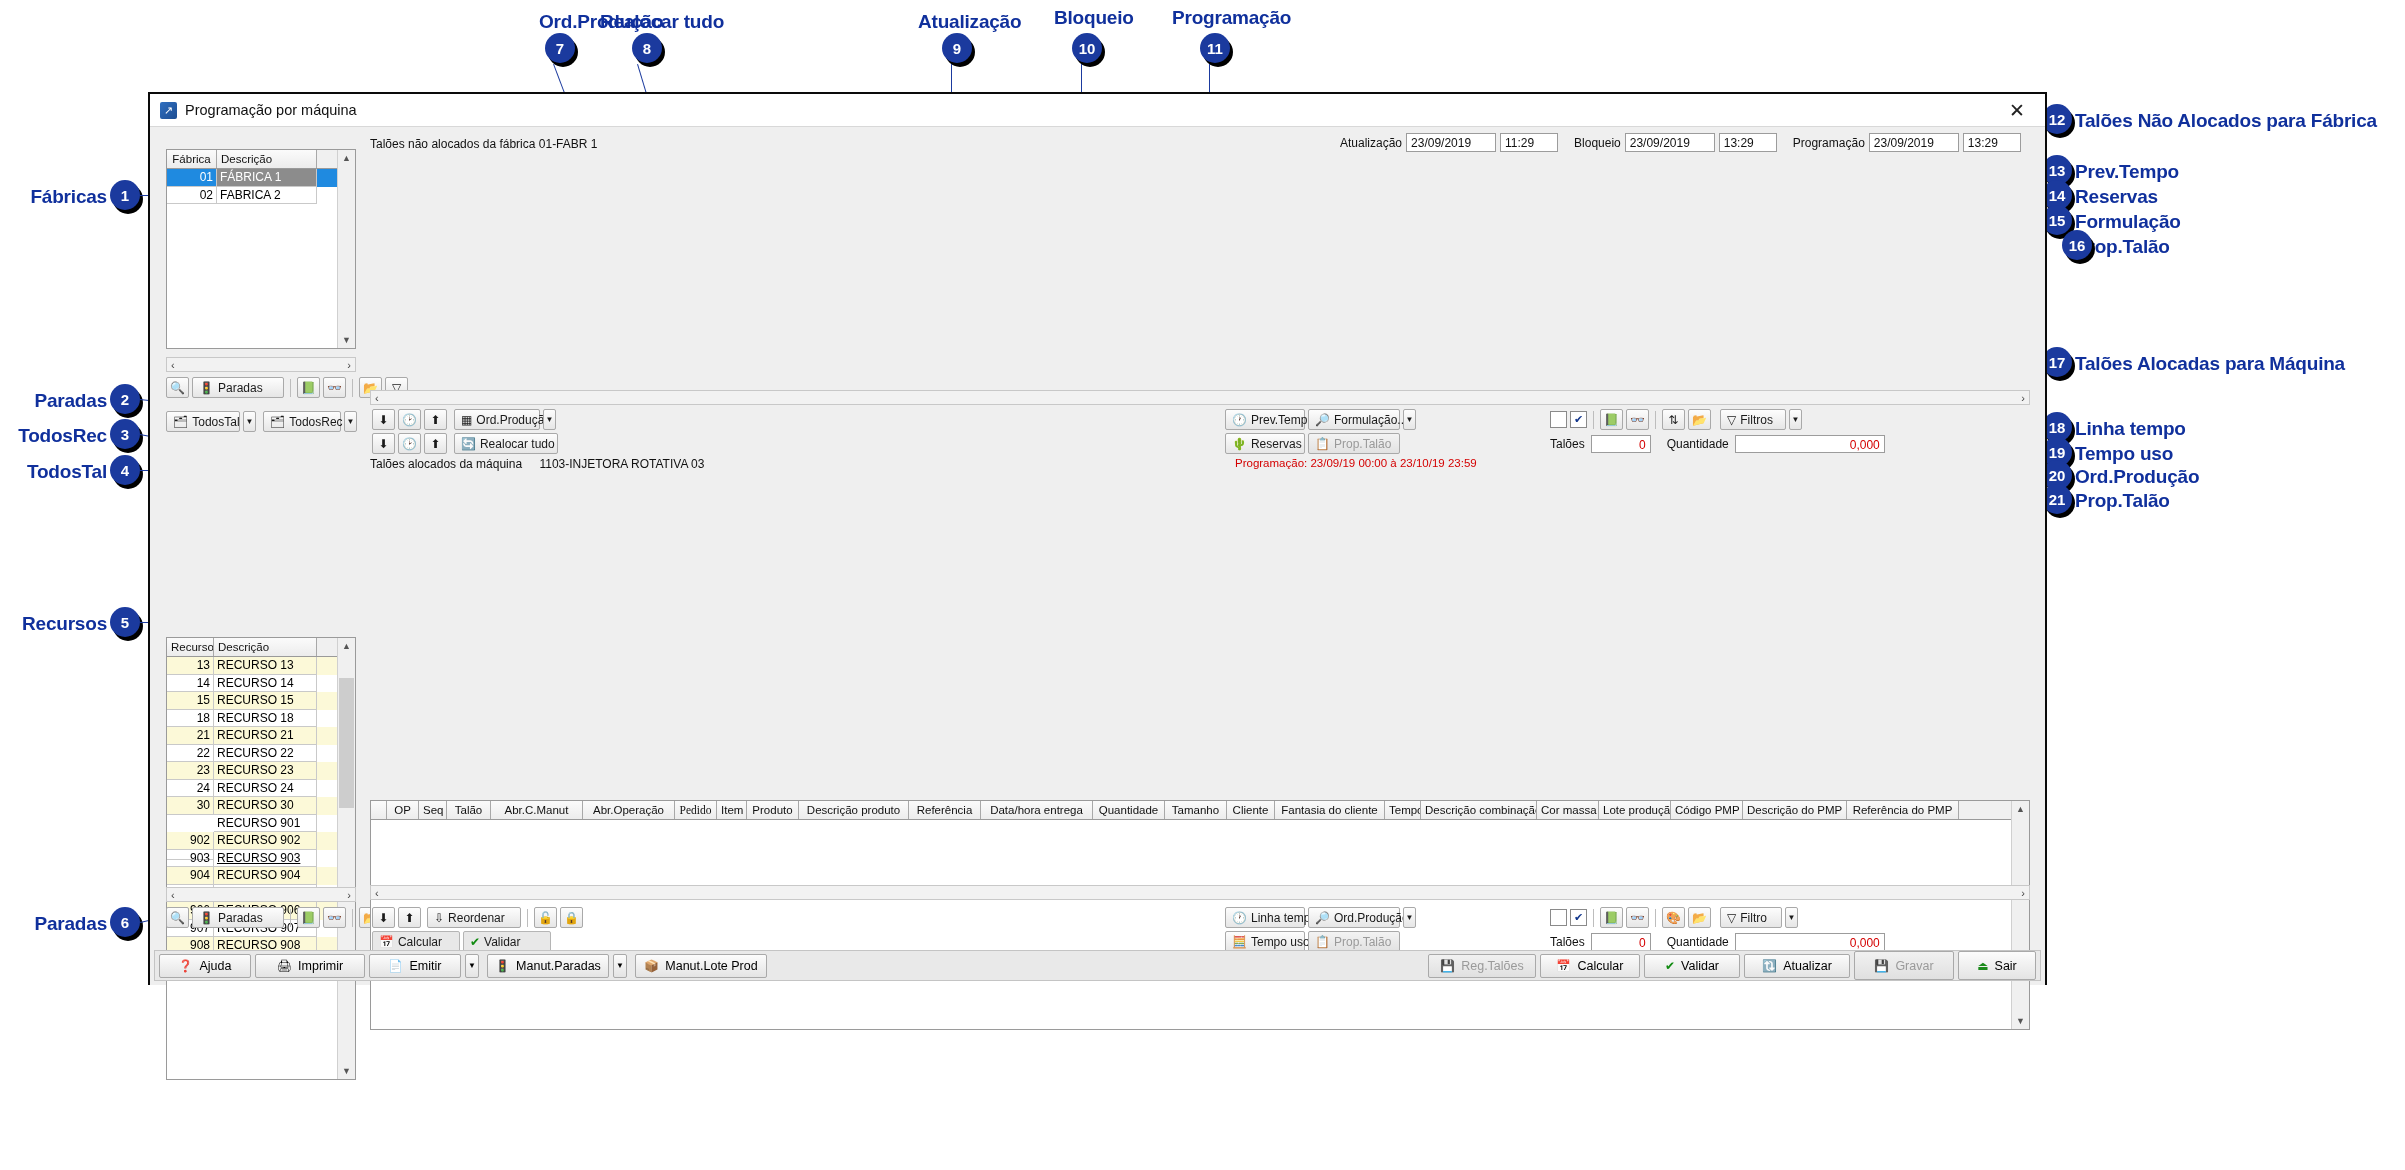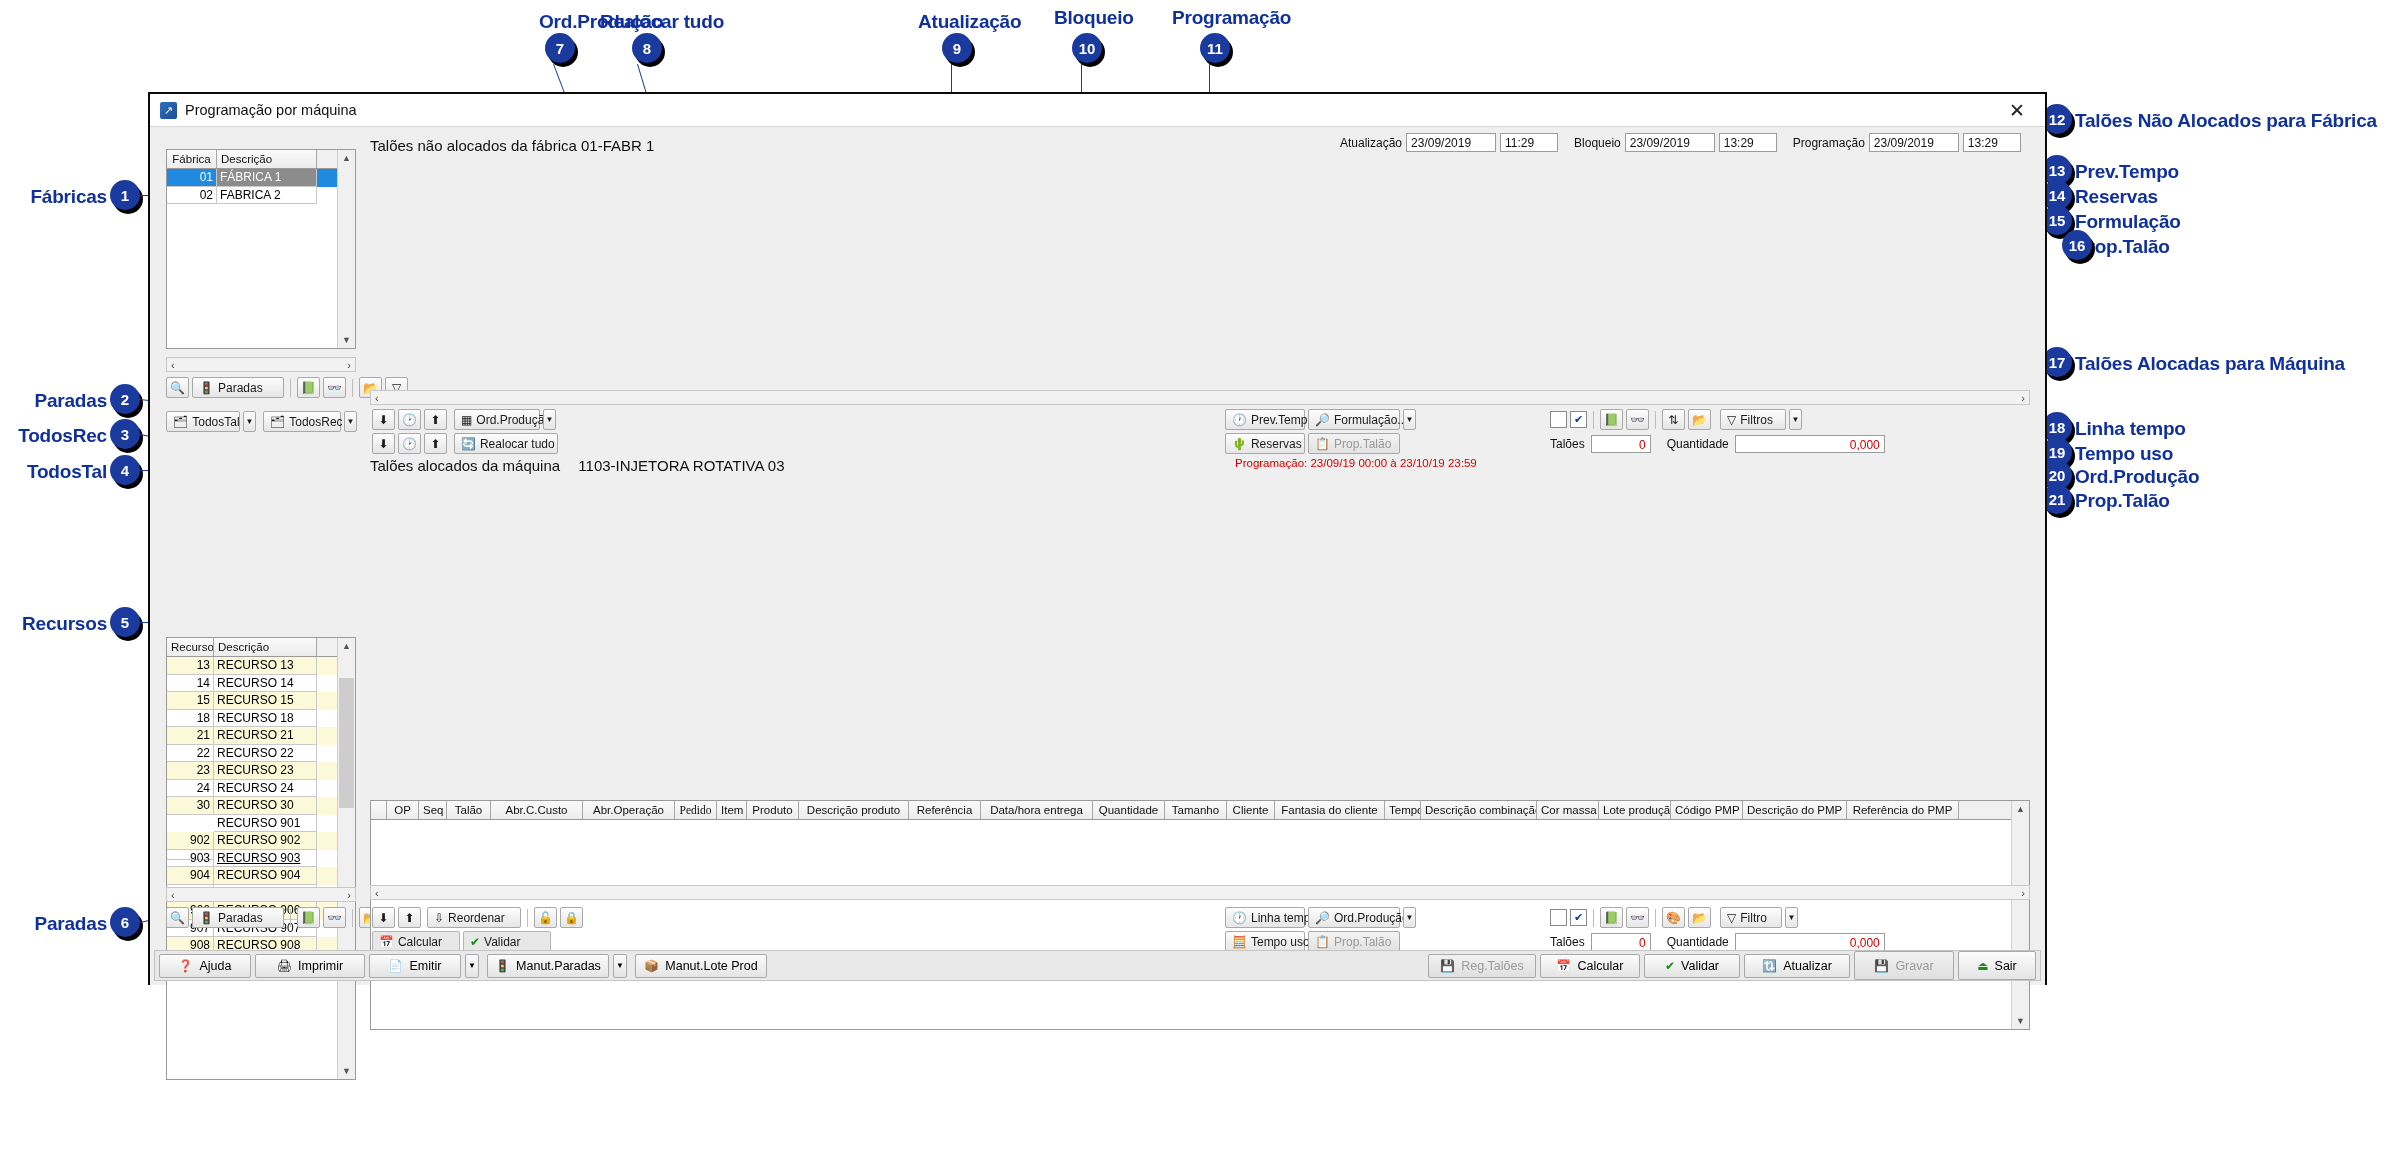--- a/index.html
+++ b/index.html
@@ -81,21 +81,21 @@
   .sep{width:1px;height:18px;background:#bdbdbd;margin:0 3px;}
   .ico{font-size:12px;line-height:1;display:inline-block;}
   .chk{width:15px;height:15px;border:1px solid #8a8a8a;background:#fff;
        display:inline-flex;align-items:center;justify-content:center;font-size:11px;color:#12368c;}
 
   .fieldlbl{font-size:12px;color:#111;}
   .numfield{background:#fff;border:1px solid #9c9c9c;height:18px;line-height:18px;
             text-align:right;padding-right:4px;font-size:12px;color:#d40000;box-sizing:border-box;}
   .datefield{background:#fff;border:1px solid #9c9c9c;height:19px;line-height:19px;
             padding-left:4px;font-size:12px;color:#111;box-sizing:border-box;}
-  .capt{position:absolute;font-size:15px;color:#111;white-space:nowrap;}
+  .capt{position:absolute;font-size:12px;color:#111;white-space:nowrap;}
   .red{color:#d40000;}
   .btnbar{
     position:absolute;left:4px;right:4px;bottom:4px;height:31px;
     background:#e9e9e9;border:1px solid #c4c4c4;box-sizing:border-box;
     display:flex;align-items:center;padding:0 4px;gap:4px;
   }
   .bigbtn{
     display:inline-flex;align-items:center;justify-content:center;gap:6px;
     background:linear-gradient(#fcfcfc,#e4e4e4);border:1px solid #a9a9a9;border-radius:2px;
     height:24px;font-size:12.5px;padding:0 10px;box-sizing:border-box;cursor:pointer;white-space:nowrap;
@@ -405,21 +405,21 @@
       <span class="datefield" style="width:90px;">23/09/2019</span>
       <span class="datefield" style="width:58px;">13:29</span>
     </div>
 
     <div class="listbox panel" id="top-grid" style="left:220px;top:30px;width:1660px;height:230px;">
       <div class="grid-head" id="top-grid-head">
           <div class="gh" style="width: 16px;"></div>
           <div class="gh" style="width: 32px;">OP</div>
           <div class="gh" style="width: 28px;">Seq</div>
           <div class="gh" style="width: 44px;">Talão</div>
-          <div class="gh" style="width: 92px;">Abr.C.Custo</div>
+          <div class="gh" style="width: 92px;">Abr.C.Manut</div>
           <div class="gh" style="width: 92px;">Abr.Operação</div>
           <div class="gh" style="width: 42px; font-family: Liberation Serif, serif;">Pedido</div>
           <div class="gh" style="width: 30px;">Item</div>
           <div class="gh" style="width: 52px;">Produto</div>
           <div class="gh" style="width: 110px;">Descrição produto</div>
           <div class="gh" style="width: 72px;">Referência</div>
           <div class="gh" style="width: 112px;">Data/hora entrega</div>
           <div class="gh" style="width: 72px;">Quantidade</div>
           <div class="gh" style="width: 62px;">Tamanho</div>
           <div class="gh" style="width: 48px;">Cliente</div>

